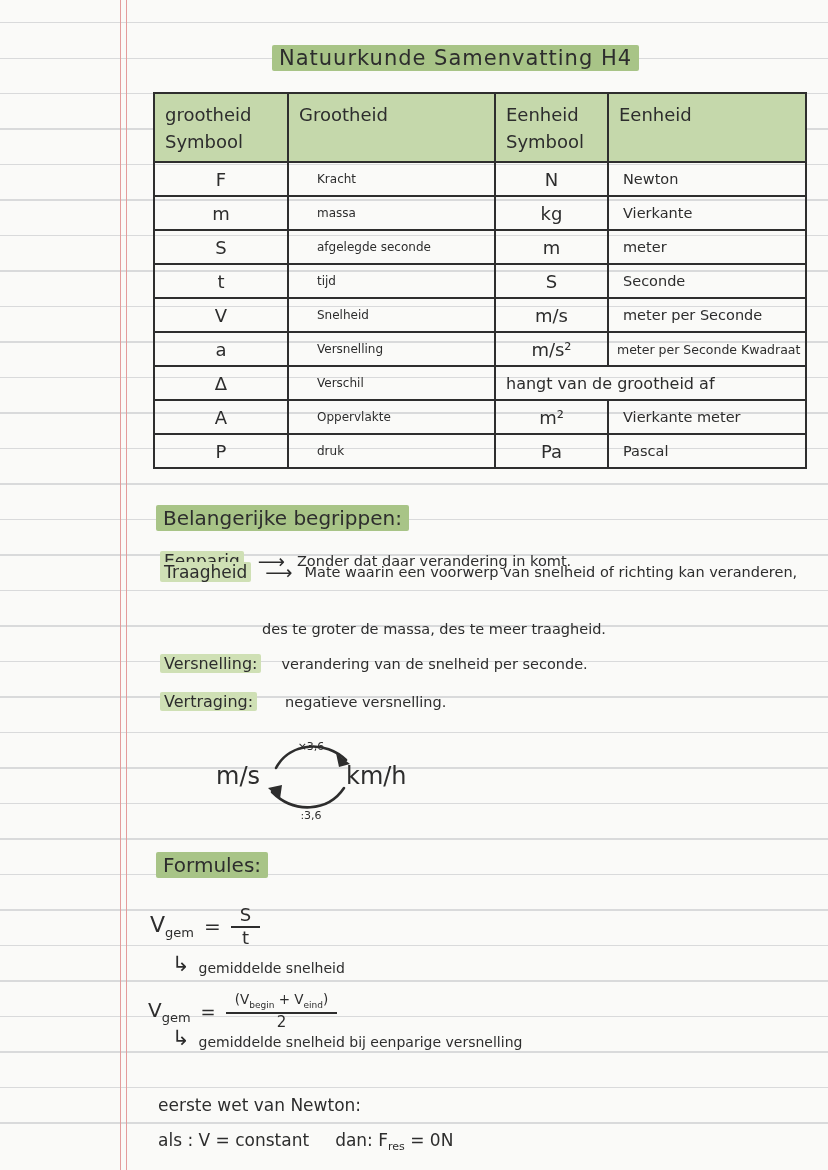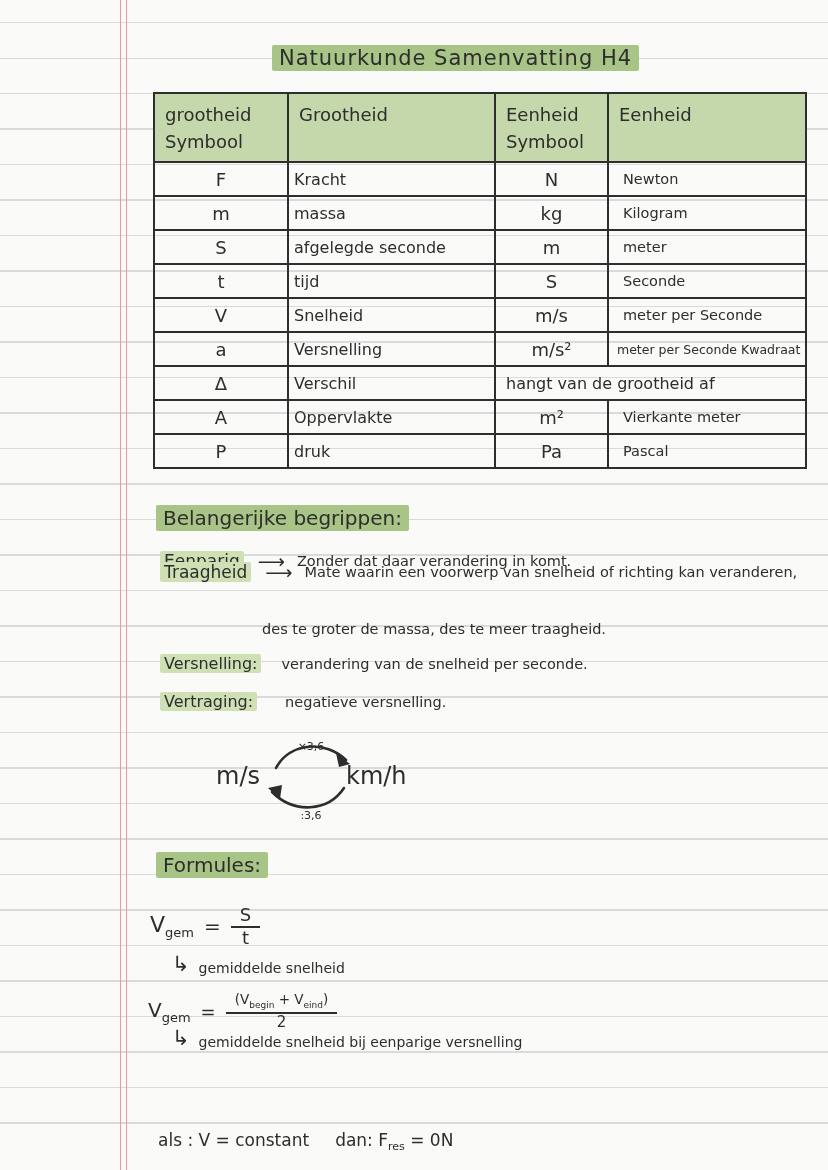--- a/index.html
+++ b/index.html
@@ -40,21 +40,21 @@
     overflow:hidden;white-space:nowrap;
   }
   .qtable thead th{
     background:#c5d8ab;
     font-size:18px;font-weight:500;text-align:left;
     vertical-align:top;padding:7px 6px 4px 10px;
     height:56px;white-space:normal;line-height:1.5;
   }
   .qtable tbody tr{height:34px;}
   .qtable td.sym{ text-align:center;font-size:18px; }
-  .qtable td.txt{ text-align:left;font-size:16px;padding-left:5px; }
+  .qtable td.txt{ text-align:left;font-size:12px;padding-left:28px; }
   .qtable td.unit{ text-align:left;font-size:14.5px;padding-left:14px; }
   .qtable td.small{ font-size:12.5px;padding-left:8px; }
   .qtable td.merged{ text-align:left;font-size:16px;padding-left:10px; }
   
   .sec-head{position:absolute;font-size:20px;font-weight:500;}
   .def-row{position:absolute;display:flex;align-items:center;}
   .term{font-size:17px;}
   .arrow{font-size:19px;margin:0 12px 0 14px;}
   .def-text{font-size:14.5px;}
   .plain{position:absolute;font-size:14.5px;}
@@ -108,21 +108,21 @@
       <tr>
         <td class="sym">F</td>
         <td class="txt">Kracht</td>
         <td class="sym">N</td>
         <td class="unit">Newton</td>
       </tr>
       <tr>
         <td class="sym">m</td>
         <td class="txt">massa</td>
         <td class="sym">kg</td>
-        <td class="unit">Kilogram</td>
+        <td class="unit">Vierkante</td>
       </tr>
       <tr>
         <td class="sym">S</td>
         <td class="txt">afgelegde seconde</td>
         <td class="sym">m</td>
         <td class="unit">meter</td>
       </tr>
       <tr>
         <td class="sym">t</td>
         <td class="txt">tijd</td>
@@ -222,18 +222,19 @@
     <span class="frac">
       <span class="num"><span>(V</span><sub>begin</sub><span> + V</span><sub>eind</sub><span>)</span></span>
       <span class="den">2</span>
     </span>
   </div>
   <div class="note" style="left:172px;top:1028px;">
     <span class="hook">↳</span>
     <span class="note-text">gemiddelde snelheid bij eenparige versnelling</span>
   </div>
 
+  <div class="newton-head" style="left:158px;top:1095px;">eerste wet van Newton:</div>
 
   <div class="newton-line" style="left:158px;top:1130px;">
     <span>als : V = constant</span><span class="gap"></span><span><span>dan: F</span><sub>res</sub><span> = 0N</span></span>
   </div>
 
 </div>
 
 </body></html>

